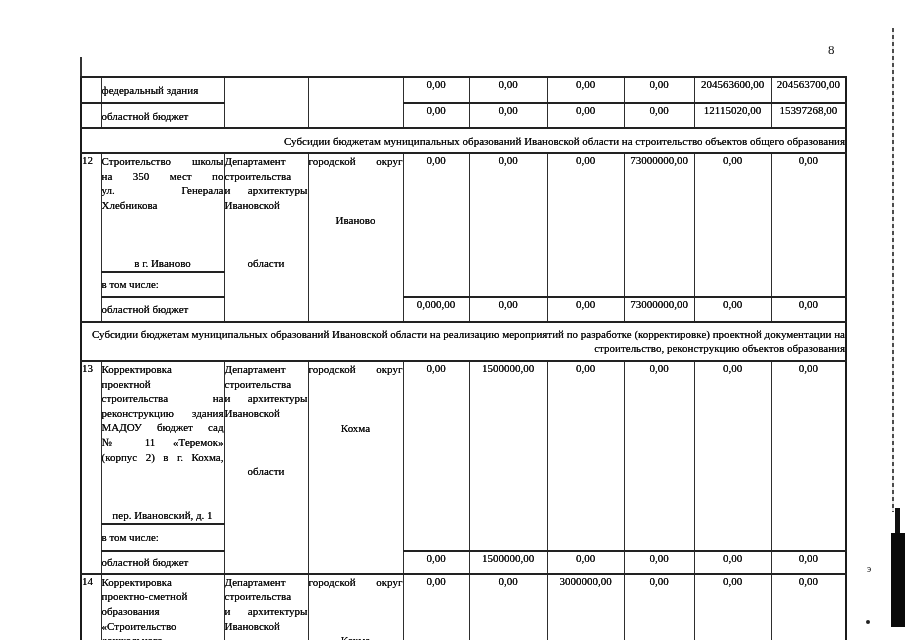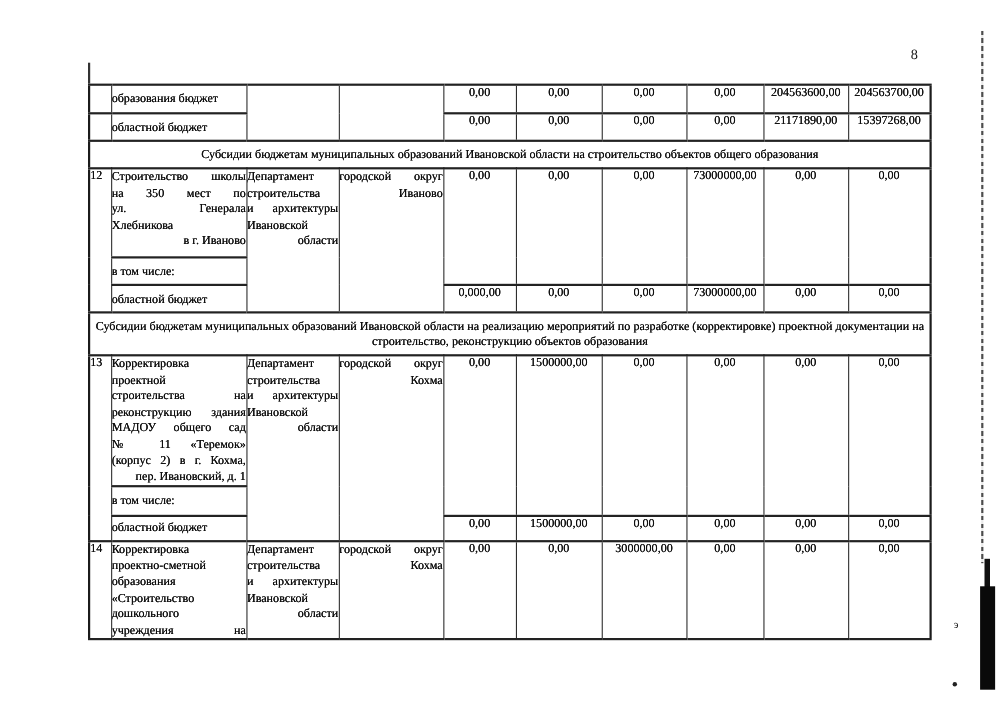--- a/index.html
+++ b/index.html
@@ -9,27 +9,27 @@
 
   table.doc{position:absolute;left:80px;top:76px;width:765px;border-collapse:collapse;
             table-layout:fixed;border:2px solid #1b1b1b;text-shadow:0 0 .35px #000;}
   table.doc td{border-left:1px solid #2e2e2e;border-right:1px solid #2e2e2e;
                border-top:2px solid #222;border-bottom:2px solid #222;
                padding:0;font-size:11px;color:#101010;overflow:hidden;}
 
   tr.h26{height:26px} tr.h25{height:25px} tr.h81{height:81px} tr.h39{height:39px}
   tr.h118{height:118px} tr.h27{height:27px} tr.h23{height:23px} tr.h93{height:73px}
 
-  td.section{ text-align:center;vertical-align:middle;padding:2px 10px;line-height:14px;}
+  td.section{ text-align:right;vertical-align:middle;padding:2px 10px;line-height:14px;}
   td.label{ text-align:left;vertical-align:middle;padding:1px 2px 1px 4px;}
   td.numcol{ text-align:left;vertical-align:top;padding-top:4px;}
   td.num{ text-align:center;vertical-align:top;padding-top:5px;margin-left:30px;}
   td.wrap{ vertical-align:top;padding:3px 3px 0 4px;line-height:14.6px;}
   td.wrap .jl{ text-align:justify;text-align-last:justify;}
-  td.wrap .ll{ text-align:right;}
+  td.wrap .ll{ text-align:center;margin-top:44px;}
 
   .scan-line{position:absolute;left:892px;top:28px;width:2px;height:484px;
              background:repeating-linear-gradient(180deg,#4c4c4c 0 4px,rgba(80,80,80,.12) 4px 7px);}
   .scan-notch{position:absolute;left:895px;top:508px;width:5px;height:27px;background:#101010;}
   .scan-bar{position:absolute;left:891px;top:533px;width:14px;height:94px;background:#0a0a0a;}
   .edge-mark{position:absolute;left:867px;top:563px;font-size:10px;color:#1a1a1a;}
   .edge-dot{position:absolute;left:866px;top:620px;width:4px;height:4px;border-radius:2px;background:#222;}
   .top-stub{position:absolute;left:80px;top:57px;width:2px;height:19px;background:#333;}
 </style>
 </head>
@@ -50,39 +50,39 @@
         <col style="width:78px">
         <col style="width:77px">
         <col style="width:70px">
       <col style="width:77px">
         <col style="width:75px">
     </colgroup>
 
     <tbody>
         <tr class="h26">
       <td class="numcol"></td>
-      <td class="label">образования бюджет</td>
+      <td class="label">федеральный здания</td>
       <td class="wrap" rowspan="2"></td>
       <td class="wrap" rowspan="2"></td>
       <td class="num">0,00</td>
       <td class="num">0,00</td>
       <td class="num">0,00</td>
       <td class="num">0,00</td>
       <td class="num">204563600,00</td>
       <td class="num">204563700,00</td>
     </tr>
 
     <tr class="h25">
       <td class="numcol"></td>
       <td class="label">областной бюджет</td>
       <td class="num">0,00</td>
       <td class="num">0,00</td>
       <td class="num">0,00</td>
       <td class="num">0,00</td>
-      <td class="num">21171890,00</td>
+      <td class="num">12115020,00</td>
       <td class="num">15397268,00</td>
     </tr>
 
     <tr class="h25">
       <td class="section" colspan="10">Субсидии бюджетам муниципальных образований Ивановской области на строительство объектов общего образования</td>
     </tr>
 
     <tr class="h81">
       <td class="numcol" rowspan="3">12</td>
       <td class="wrap">
@@ -127,21 +127,21 @@
       <td class="section" colspan="10">Субсидии бюджетам муниципальных образований Ивановской области на реализацию мероприятий по разработке (корректировке) проектной документации на строительство, реконструкцию объектов образования</td>
     </tr>
 
     <tr class="h118">
       <td class="numcol" rowspan="3">13</td>
       <td class="wrap">
             <div class="jl">Корректировка</div>
             <div class="jl">проектной</div>
             <div class="jl">строительства на</div>
             <div class="jl">реконструкцию здания</div>
-            <div class="jl">МАДОУ общего сад</div>
+            <div class="jl">МАДОУ бюджет сад</div>
             <div class="jl">№ 11 «Теремок»</div>
             <div class="jl">(корпус 2) в г. Кохма,</div>
             <div class="ll">пер. Ивановский, д. 1</div>
           </td>
       <td class="wrap" rowspan="3">
             <div class="jl">Департамент</div>
             <div class="jl">строительства</div>
             <div class="jl">и архитектуры</div>
             <div class="jl">Ивановской</div>
             <div class="ll">области</div>

